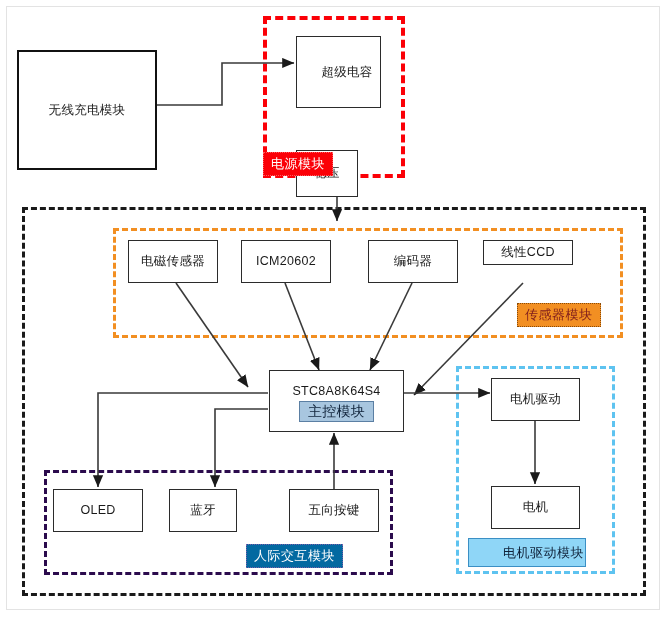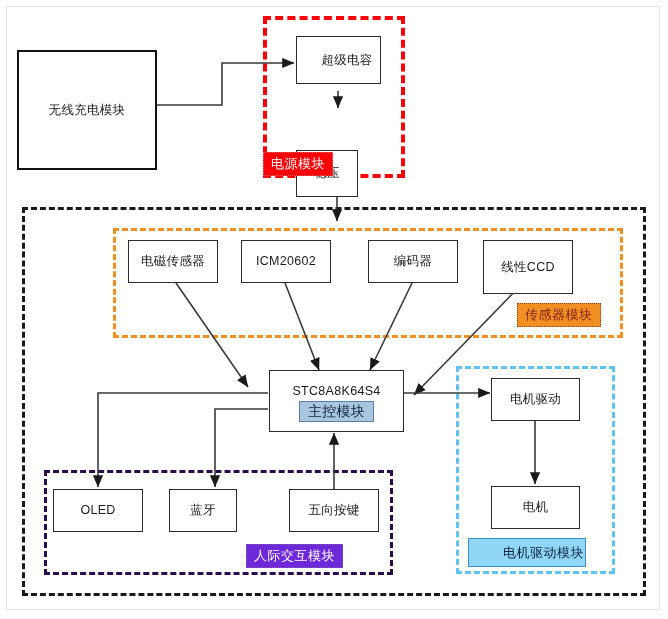--- a/index.html
+++ b/index.html
@@ -13,21 +13,21 @@
   .box.thick{border-width:2.6px;border-color:#111;}
   .mcu{flex-direction:column;gap:2px;padding-top:4px;}
   .mcu .mcu-name{font-size:12.5px;color:#1a1a1a;}
   .mcu .mcu-tag{font-size:14px;color:#10233a;background:#a8c6df;border:1px solid #5b7fa3;
         padding:1px 8px 2px 8px;line-height:1.15;}
   .group{position:absolute;box-sizing:border-box;background:transparent;}
   .tag{position:absolute;box-sizing:border-box;display:flex;align-items:center;justify-content:center;
        font-size:13px;line-height:1;padding:4px 7px 5px 7px;letter-spacing:.5px;white-space:nowrap;}
   .tag.power{background:#fb0007;color:#ffffff;border:1px dotted #ff5a5e;}
   .tag.sensor{background:#f28f22;color:#7f1d1d;border:1.4px dotted #8a4a06;}
-  .tag.hmi{background:#6d28d9;color:#ffffff;border:1px dotted #7b5ea8;justify-content:flex-end;}
+  .tag.hmi{background:#0369a1;color:#ffffff;border:1px dotted #7b5ea8;justify-content:flex-end;}
   .tag.motor{background:#8fd6f7;color:#10233a;border:1.4px solid #3b8fc4;}
 </style>
 </head>
 <body>
 
 <div id="stage">
 
   <div id="frame"></div>
 
   <div class="group" style="left:263px;top:16px;width:142px;height:162px;border:4px dashed #fb0007;"></div>
@@ -68,41 +68,41 @@
       <path d="M404,393 L490,393"></path>
 
       <path d="M535,421 L535,484"></path>
     </g>
   </svg>
 
   <div class="box thick" style="left:17px;top:50px;width:140px;height:120px;">
     <span>无线充电模块</span>
   </div>
 
-  <div class="box" style="left:296px;top:36px;width:85px;height:48px;padding-left:17px;">
+  <div class="box" style="left:296px;top:36px;width:85px;height:72px;padding-left:17px;">
     <span>超级电容</span>
   </div>
 
   <div class="box" style="left:296px;top:110px;width:62px;height:47px;margin-top:40px;">
     <span>稳压</span>
   </div>
 
   <div class="box" style="left:128px;top:240px;width:90px;height:43px;">
     <span>电磁传感器</span>
   </div>
 
   <div class="box" style="left:241px;top:240px;width:90px;height:43px;">
     <span>ICM20602</span>
   </div>
 
   <div class="box" style="left:368px;top:240px;width:90px;height:43px;">
     <span>编码器</span>
   </div>
 
-  <div class="box" style="left:483px;top:240px;width:90px;height:54px;">
+  <div class="box" style="left:483px;top:240px;width:90px;height:25px;">
     <span>线性CCD</span>
   </div>
 
   <div class="box mcu" style="left:269px;top:370px;width:135px;height:62px;">
     <span class="mcu-name">STC8A8K64S4</span>
     <span class="mcu-tag">主控模块</span>
   </div>
 
   <div class="box" style="left:53px;top:489px;width:90px;height:43px;">
     <span>OLED</span>

